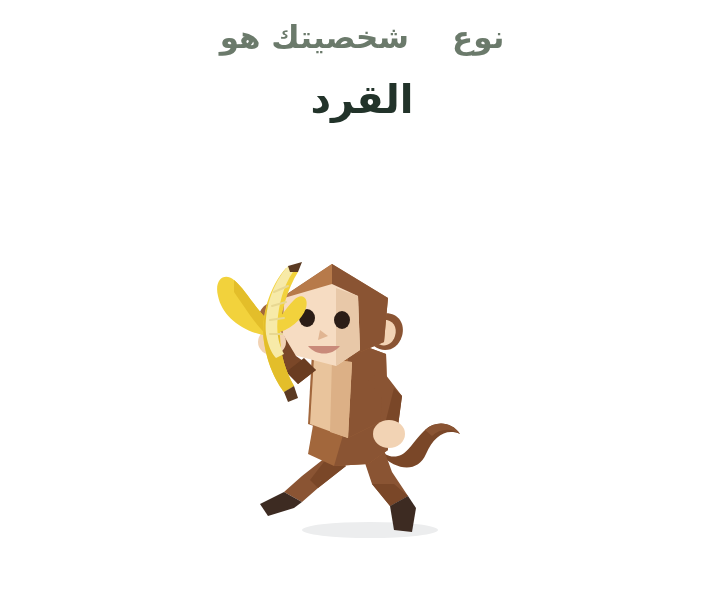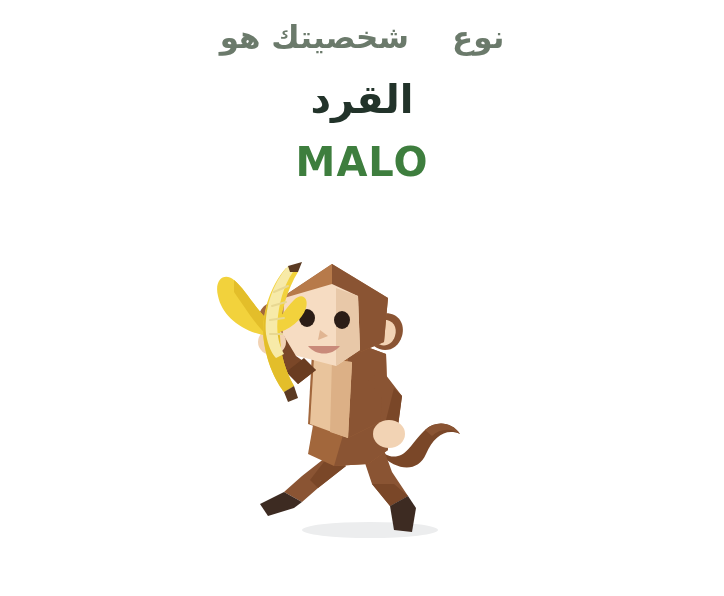--- a/index.html
+++ b/index.html
@@ -83,21 +83,20 @@
   }
 </style>
 </head>
 <body>
 
 <div class="result-card">
 
   <div class="result-text-block">
     <span class="result-eyebrow">نوع    شخصيتك هو</span>
     <span class="result-title">القرد</span>
-    <span class="result-code">MALO</span>
   </div>
 
   <div class="illustration-wrap">
     <svg viewBox="0 0 300 300" xmlns="http://www.w3.org/2000/svg">
 
       <ellipse cx="158" cy="272" rx="68" ry="8" fill="#ecedee"></ellipse>
 
       <path d="M168 196 C186 214 206 214 214 196 C222 178 234 170 248 176 C240 164 224 162 213 172 C202 182 196 196 186 198 C178 200 172 196 168 192 Z" fill="#7a4728"></path>
       <path d="M213 172 C224 162 240 164 248 176 C240 170 228 170 220 178 Z" fill="#8a5433"></path>
 

